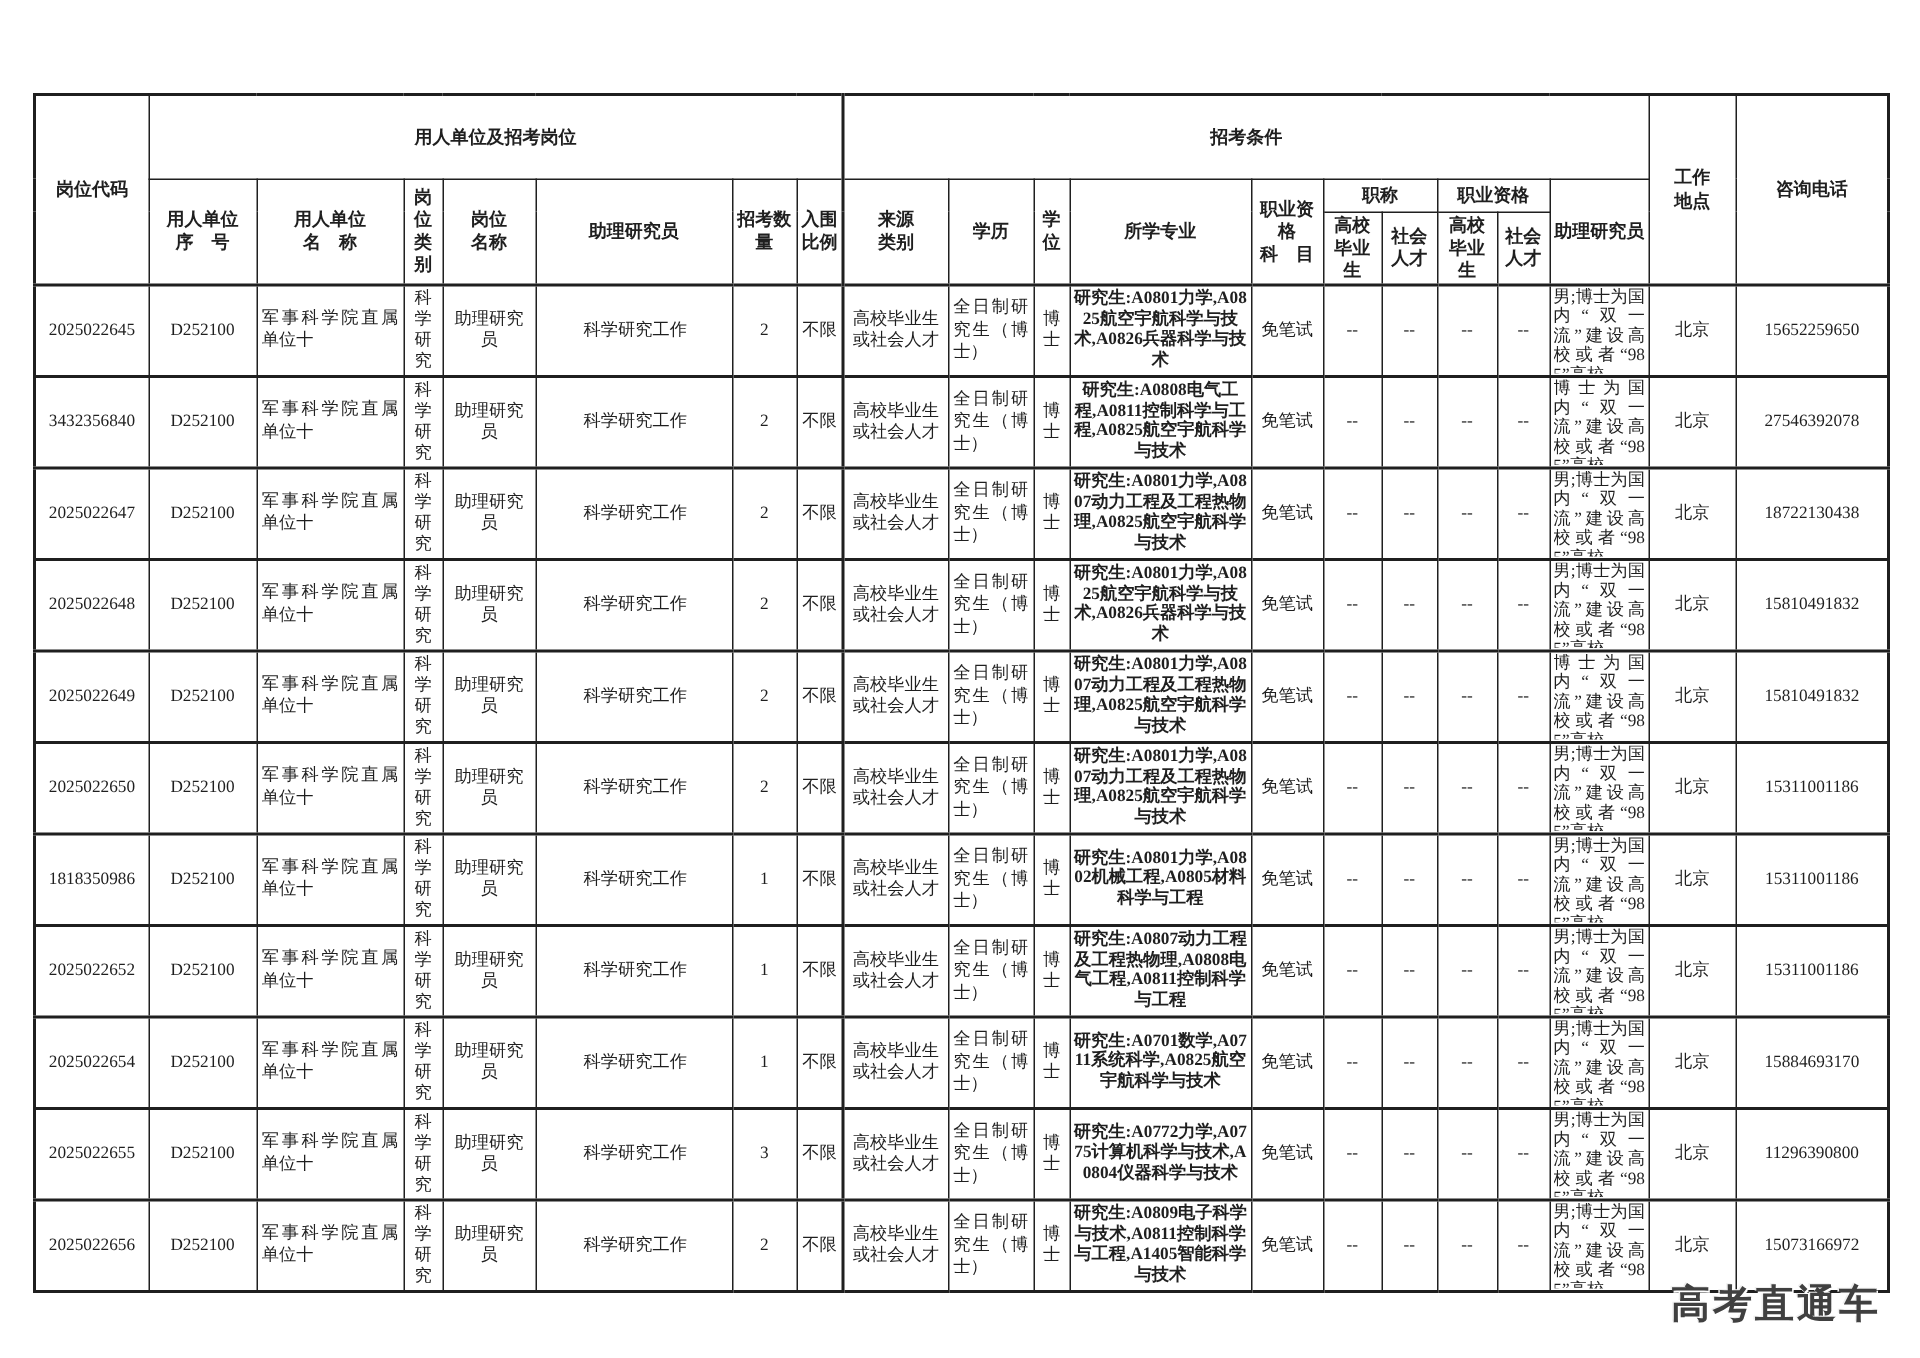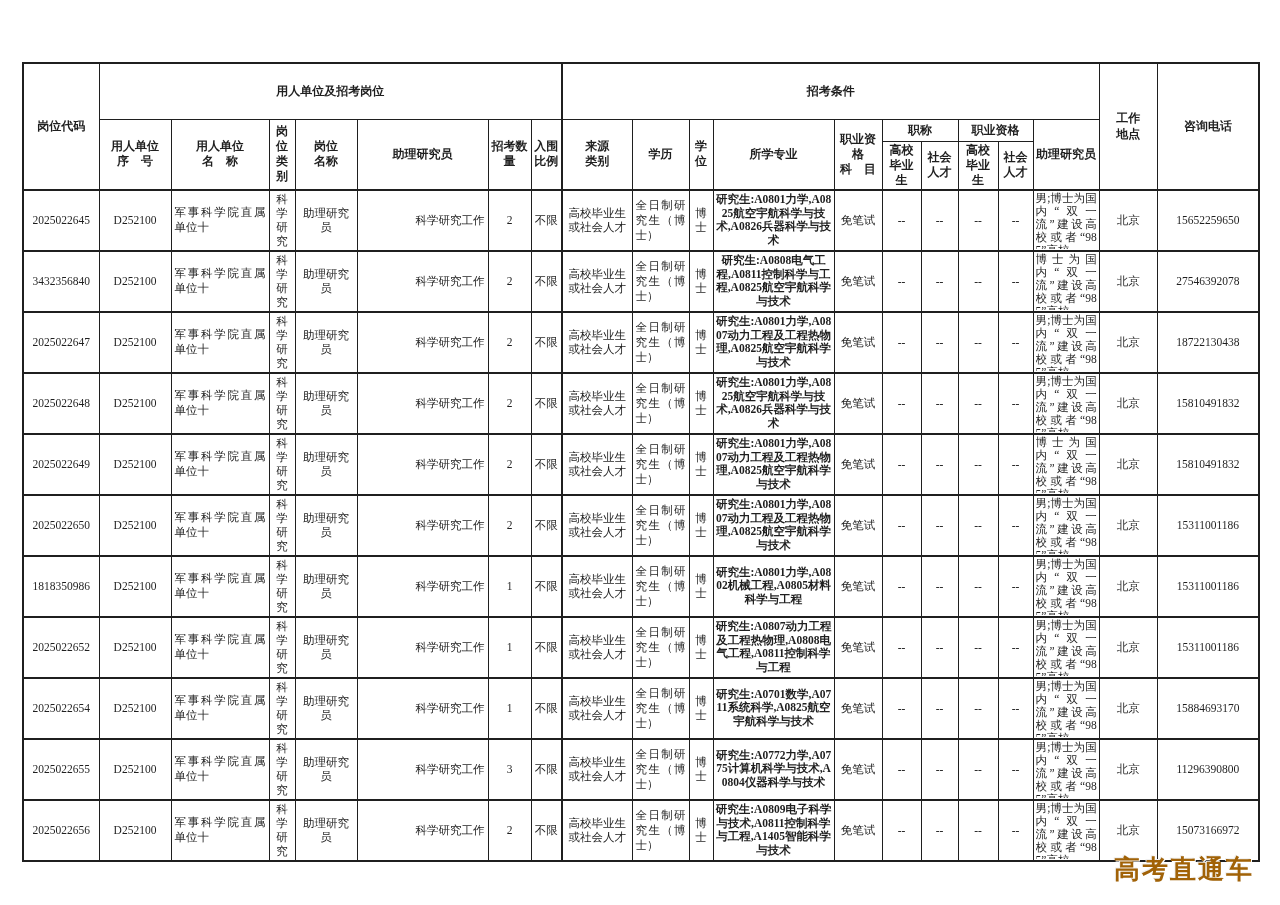--- a/index.html
+++ b/index.html
@@ -22,31 +22,31 @@
   tr.h2 th{line-height:15px;}
   tr.h3{height:38px;}
   tr.h3 th{line-height:15px;}
   tbody tr{height:60px;}
   td{
     border:1px solid #1f1f1f;border-top-width:2px;border-bottom-width:2px;
     font-size:11.5px;text-align:center;vertical-align:middle;
     padding:1px 3px;line-height:14px;overflow:hidden;
   }
   td.jl{text-align:justify;word-break:break-all;line-height:15px;}
-  td.l{text-align:right;padding-left:5px;}
+  td.l{text-align:center;padding-left:5px;}
   td.maj{line-height:13.5px;padding:1px 2px;word-break:break-all;font-weight:bold;}
   td.top{vertical-align:top;padding:1px 2px;}
   .clip{
     height:57px;overflow:hidden;text-align:justify;text-justify:inter-character;
     word-break:break-all;line-height:13px;font-size:11.5px;
   }
   .bl{border-left-width:2px;}
   .watermark{
     position:absolute;right:26px;top:852px;
-    font-size:26px;font-weight:bold;letter-spacing:2px;color:#a16207;
+    font-size:26px;font-weight:bold;letter-spacing:2px;color:#404040;
     text-shadow:1px 1px 0 #ffffff, -1px -1px 0 #efefef;
     font-family:"Liberation Sans","DejaVu Sans",sans-serif;
   }
 </style>
 </head>
 <body>
 
 <table class="recruit">
   <colgroup>
     <col style="width:76px">

